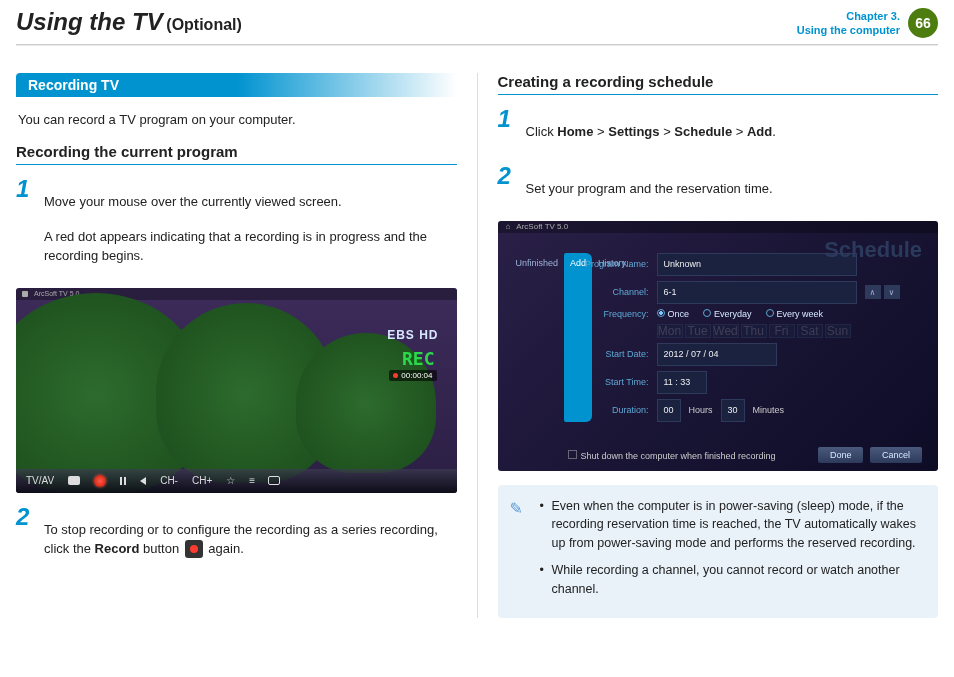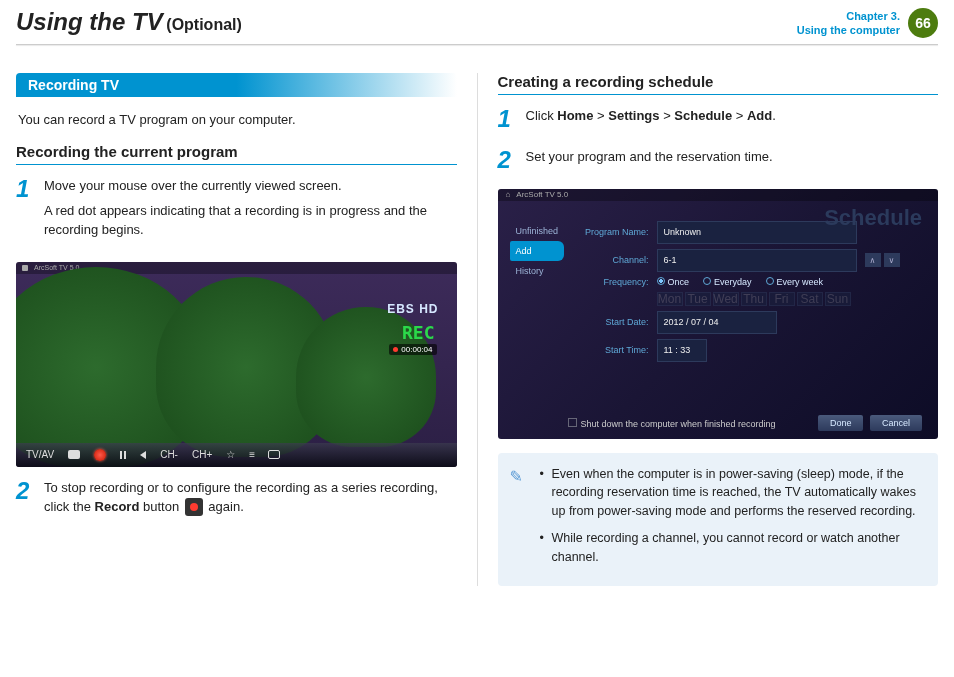--- a/index.html
+++ b/index.html
@@ -13,21 +13,21 @@
   .divider { height: 1px; background: #ccc; margin: 2px 16px 0 16px; box-shadow: 0 1px 1px rgba(0,0,0,0.1); }
   .columns { display: flex; gap: 20px; padding: 28px 16px 16px 16px; }
   .col { flex: 1; }
   .midline { width: 1px; background: #ddd; }
   .section-box { background: linear-gradient(to right, #0093d0 50%, #fff 100%); color: #fff; font-weight: bold; padding: 4px 12px; border-radius: 4px 4px 0 0; font-size: 14px; margin-bottom: 8px; display: inline-block; width: 100%; }
   .body-text { margin: 6px 0 14px 2px; line-height: 1.4; }
   .subhead { font-weight: bold; font-size: 15px; border-bottom: 1px solid #0093d0; padding-bottom: 4px; margin-bottom: 12px; }
   .step { display: flex; gap: 10px; margin-bottom: 16px; }
   .step-num { color: #0093d0; font-size: 24px; font-weight: bold; font-style: italic; line-height: 1; min-width: 18px; }
   .step-body { flex: 1; line-height: 1.45; }
-  .step-body p { margin-bottom: 6px; }
+  .step-body p { margin-bottom: 6px; margin-top: 16px; }
   .rec-dot { display: inline-block; width: 14px; height: 14px; background: #ff3b30; border: 1px solid #999; border-radius: 50%; vertical-align: middle; margin: 0 2px; }
   .rec-sq { display: inline-block; width: 18px; height: 18px; background: #333; border-radius: 3px; vertical-align: middle; margin: 0 2px; position: relative; }
   .rec-sq::after { content: ""; position: absolute; width: 8px; height: 8px; background: #ff3b30; border-radius: 50%; top: 5px; left: 5px; }
   .tv-shot { width: 100%; height: 205px; background: linear-gradient(#3d2b5a, #2b1f44); border-radius: 3px; position: relative; overflow: hidden; margin-bottom: 12px; }
   .tv-top { position: absolute; top: 0; left: 0; right: 0; height: 12px; background: rgba(0,0,0,0.3); display: flex; align-items: center; gap: 6px; padding: 0 6px; }
   .tv-icon { width: 6px; height: 6px; background: #aaa; border-radius: 1px; }
   .trees { position: absolute; bottom: 20px; left: 0; right: 0; height: 170px; }
   .tree { position: absolute; background: radial-gradient(#2d6b2d, #1a4a1a); border-radius: 50% 50% 40% 40%; }
   .t1 { width: 220px; height: 200px; left: -30px; bottom: -20px; }
   .t2 { width: 180px; height: 180px; left: 140px; bottom: -10px; }
@@ -43,21 +43,21 @@
   .pause span { width: 2px; height: 8px; background: #ddd; }
   .note-box { background: #eaf2f9; border-radius: 4px; padding: 12px 14px 12px 42px; position: relative; line-height: 1.5; font-size: 12.5px; }
   .note-icon { position: absolute; left: 12px; top: 12px; font-size: 16px; color: #5b9bd5; }
   .note-box ul { list-style: none; }
   .note-box li { position: relative; padding-left: 12px; margin-bottom: 8px; }
   .note-box li::before { content: "•"; position: absolute; left: 0; }
   .sched-shot { width: 100%; height: 250px; background: linear-gradient(135deg, #2a2048 0%, #1a1535 50%, #0d0c26 100%); border-radius: 3px; position: relative; padding: 22px 16px 12px 12px; color: #ccc; font-size: 10px; overflow: hidden; }
   .sched-top { position: absolute; top: 0; left: 0; right: 0; height: 12px; background: rgba(0,0,0,0.3); display: flex; align-items: center; padding: 0 8px; font-size: 8px; gap: 6px; }
   .sched-title { position: absolute; top: 16px; right: 16px; font-size: 22px; color: #2b3a5c; font-weight: bold; }
   .sched-body { display: flex; gap: 10px; margin-top: 10px; }
-  .sched-side { width: 54px; display: flex; flex-direction: column; }
+  .sched-side { width: 54px; display: flex; flex-direction: row; }
   .side-item { padding: 5px 6px; font-size: 9px; color: #9cb3d6; }
   .side-item.active { background: #0093d0; color: #fff; border-radius: 2px 6px 6px 2px; }
   .sched-form { flex: 1; display: flex; flex-direction: column; gap: 5px; }
   .frow { display: flex; align-items: center; gap: 8px; }
   .flabel { width: 75px; text-align: right; color: #5fa8d6; font-size: 9px; }
   .finput { background: #1a2240; border: 1px solid #2d3a5c; color: #eee; padding: 2px 6px; font-size: 9px; min-width: 120px; height: 23px; display: flex; align-items: center; }
   .finput.long { min-width: 180px; flex: 1; max-width: 200px; }
   .sched-btns { display: flex; gap: 3px; }
   .spin { width: 16px; height: 14px; background: #2d3a5c; color: #aac; display: flex; align-items: center; justify-content: center; font-size: 8px; }
   .radio { width: 8px; height: 8px; border: 1px solid #5fa8d6; border-radius: 50%; display: inline-block; margin-right: 3px; }
@@ -210,20 +210,27 @@
             <div class="day">Sun</div>
           </div>
           <div class="frow">
             <div class="flabel">Start Date:</div>
             <div class="finput">2012 / 07 / 04</div>
           </div>
           <div class="frow">
             <div class="flabel">Start Time:</div>
             <div class="finput small-box" style="min-width:50px">11 : 33</div>
           </div>
+          <div class="frow">
+            <div class="flabel">Duration:</div>
+            <div class="finput small-box">00</div>
+            <span style="font-size:9px;">Hours</span>
+            <div class="finput small-box">30</div>
+            <span style="font-size:9px;">Minutes</span>
+          </div>
         </div>
       </div>
       <div class="sched-foot">
         <span><span class="chk"></span><span>Shut down the computer when finished recording</span></span>
         <span>
           <span class="sbtn">Done</span>
           <span class="sbtn">Cancel</span>
         </span>
       </div>
     </div>

